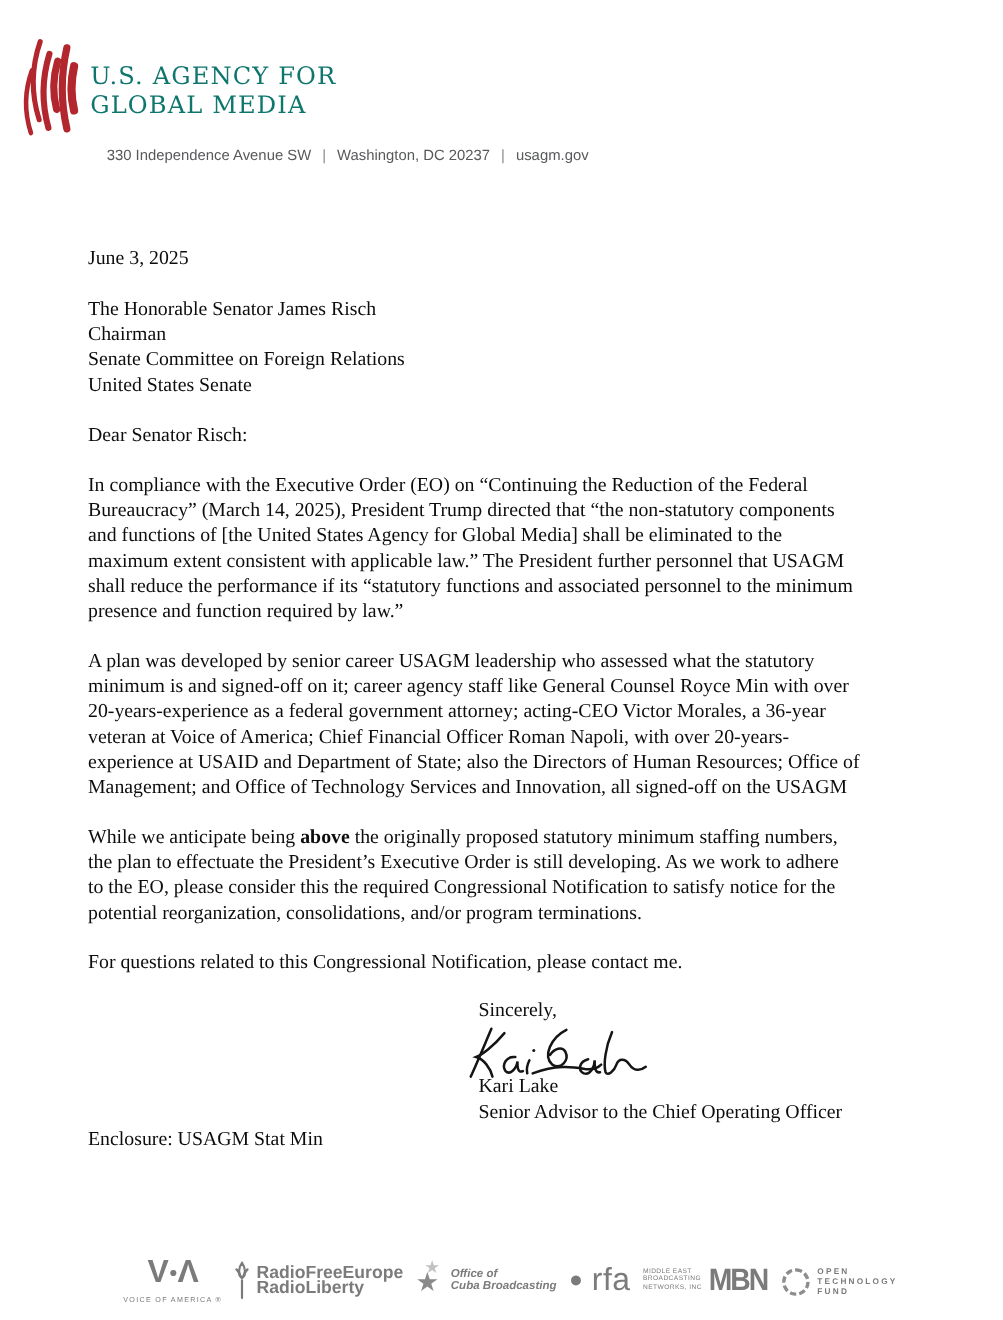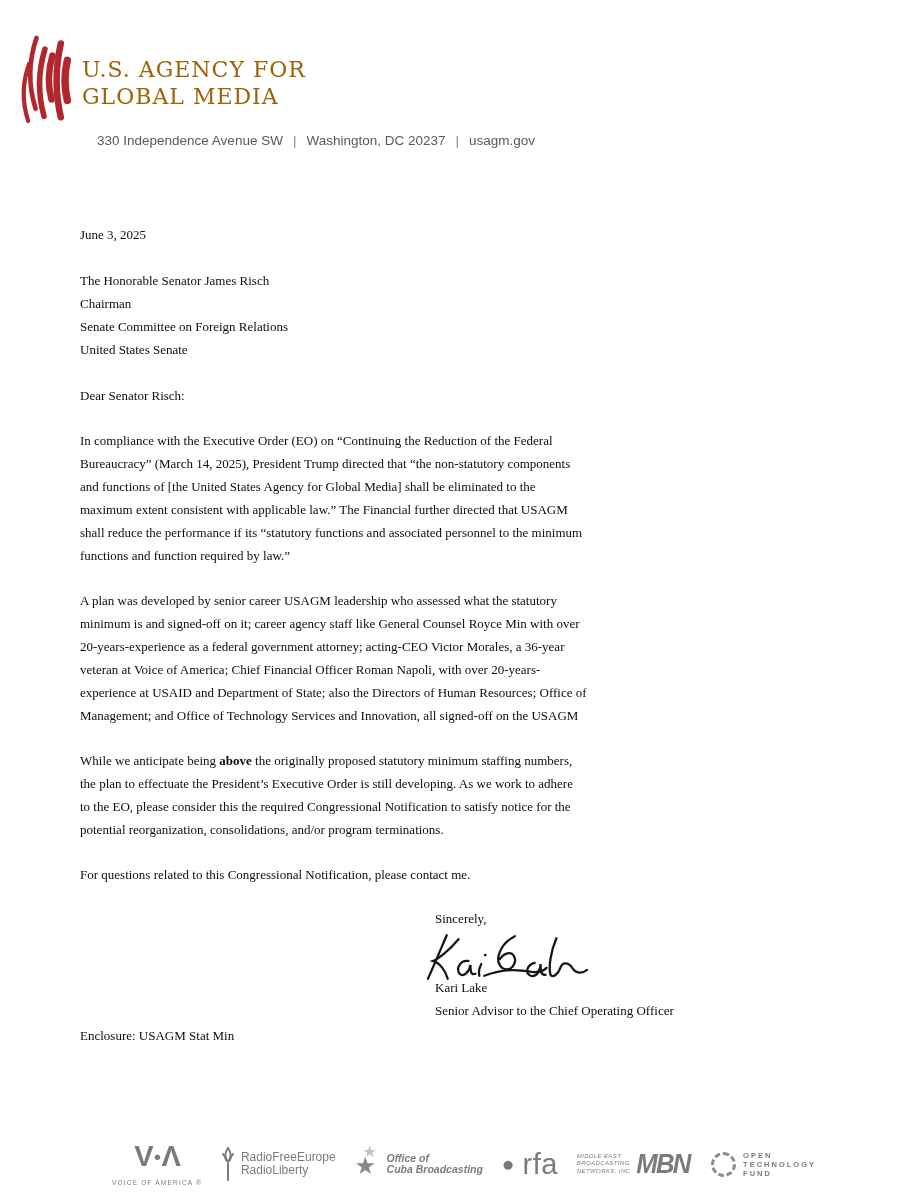--- a/index.html
+++ b/index.html
@@ -23,42 +23,42 @@
     height: 108px;
   }
   .agency-name {
     position: absolute;
     left: 82px;
     top: 56px;
     font-family: "DejaVu Serif", serif;
     font-size: 22px;
     line-height: 27px;
     letter-spacing: 1px;
-    color: #a16207;
+    color: #0f766e;
     font-weight: 500;
   }
   .address-line {
     position: absolute;
     left: 83px;
     top: 133px;
     font-family: "Liberation Sans", sans-serif;
     font-size: 13.5px;
     color: #58595b;
     white-space: nowrap;
     margin-left: 14px;
   }
   .address-line .sep { color: #8a8b8d; padding: 0 10px; }
 
   
   .letter-body {
     position: absolute;
     left: 80px;
     top: 223px;
     width: 778px;
-    font-size: 13px;
+    font-size: 18px;
     line-height: 23px;
   }
   .letter-body .line, .lines > div { white-space: nowrap; }
   .block-gap { height: 23px; }
   .para-gap { height: 22px; }
   .bold { font-weight: bold; }
 
   
   .sig-block { margin-left: 355px; margin-top: 21px; }
   .sig-svg { display: block; margin: -2px 0 -8px -12px; width: 168px; height: 56px; }
@@ -78,37 +78,37 @@
     font-family: "Liberation Sans", sans-serif;
     color: #7b7b7b;
   }
   .flogo { display: flex; align-items: center; gap: 6px; }
 
   .voa { display: flex; flex-direction: column; align-items: center; }
   .voa-main { font-weight: 900; font-size: 29px; line-height: 26px; letter-spacing: -1px; display: flex; align-items: center; }
   .voa-main .dot { font-size: 13px; margin: 2px 1px 0 1px; }
   .voa-sub { font-size: 6.5px; letter-spacing: 1.2px; margin-top: 3px; }
 
-  .rferl-text { font-weight: normal; font-size: 12px; line-height: 13px; }
+  .rferl-text { font-weight: bold; font-size: 16px; line-height: 13px; }
 
   .ocb { display: flex; align-items: center; gap: 4px; }
   .ocb-stars { position: relative; width: 28px; height: 40px; }
   .ocb-star-light { position: absolute; top: -2px; left: 8px; font-size: 16px; color: #c2c2c2; }
   .ocb-star-dark { position: absolute; top: 8px; left: 0px; font-size: 24px; color: #8a8a8a; }
   .ocb-text { font-style: italic; font-weight: bold; font-size: 10.5px; line-height: 11.5px; }
 
   .rfa { display: flex; align-items: center; }
   .rfa-dot { font-size: 21px; margin-right: 2px; line-height: 20px; }
   .rfa-text { font-size: 29px; font-weight: 400; letter-spacing: 0.5px; line-height: 26px; }
 
-  .mbn { display: flex; align-items: center; gap: 4px; font-style: italic; }
+  .mbn { display: flex; align-items: center; gap: 4px; }
   .mbn-small { font-size: 6px; line-height: 7.5px; letter-spacing: 0.4px; }
   .mbn-big { font-size: 28px; font-weight: 900; letter-spacing: -2px; transform: scaleX(0.92); line-height: 26px; }
 
-  .otf { display: flex; align-items: center; gap: 7px; }
+  .otf { display: flex; align-items: flex-end; gap: 7px; }
   .otf-circle { width: 25px; height: 25px; border: 3px dashed #8d8d8d; border-radius: 50%; }
   .otf-text { font-size: 7.5px; font-weight: bold; letter-spacing: 2px; line-height: 9px; }
 </style>
 </head>
 <body>
 
 <div class="page">
 
   <svg class="logo-arcs" viewBox="0 0 60 110" fill="none" stroke="#b2272d" stroke-linecap="round">
     <path d="M14 40 Q 3 70 13 101" stroke-width="4.5"></path>
@@ -141,23 +141,23 @@
       </div>
     <div class="block-gap"></div>
 
     <div class="line">Dear Senator Risch:</div>
     <div class="para-gap"></div>
 
     <div class="lines">
         <div>In compliance with the Executive Order (EO) on “Continuing the Reduction of the Federal</div>
         <div>Bureaucracy” (March 14, 2025), President Trump directed that “the non-statutory components</div>
         <div>and functions of [the United States Agency for Global Media] shall be eliminated to the</div>
-        <div>maximum extent consistent with applicable law.” The Financial further directed that USAGM</div>
+        <div>maximum extent consistent with applicable law.” The President further personnel that USAGM</div>
         <div>shall reduce the performance if its “statutory functions and associated personnel to the minimum</div>
-        <div>functions and function required by law.”</div>
+        <div>presence and function required by law.”</div>
       </div>
     <div class="para-gap"></div>
 
     <div class="lines">
         <div>A plan was developed by senior career USAGM leadership who assessed what the statutory</div>
         <div>minimum is and signed-off on it; career agency staff like General Counsel Royce Min with over</div>
         <div>20-years-experience as a federal government attorney; acting-CEO Victor Morales, a 36-year</div>
         <div>veteran at Voice of America; Chief Financial Officer Roman Napoli, with over 20-years-</div>
         <div>experience at USAID and Department of State; also the Directors of Human Resources; Office of</div>
         <div>Management; and Office of Technology Services and Innovation, all signed-off on the USAGM</div>

